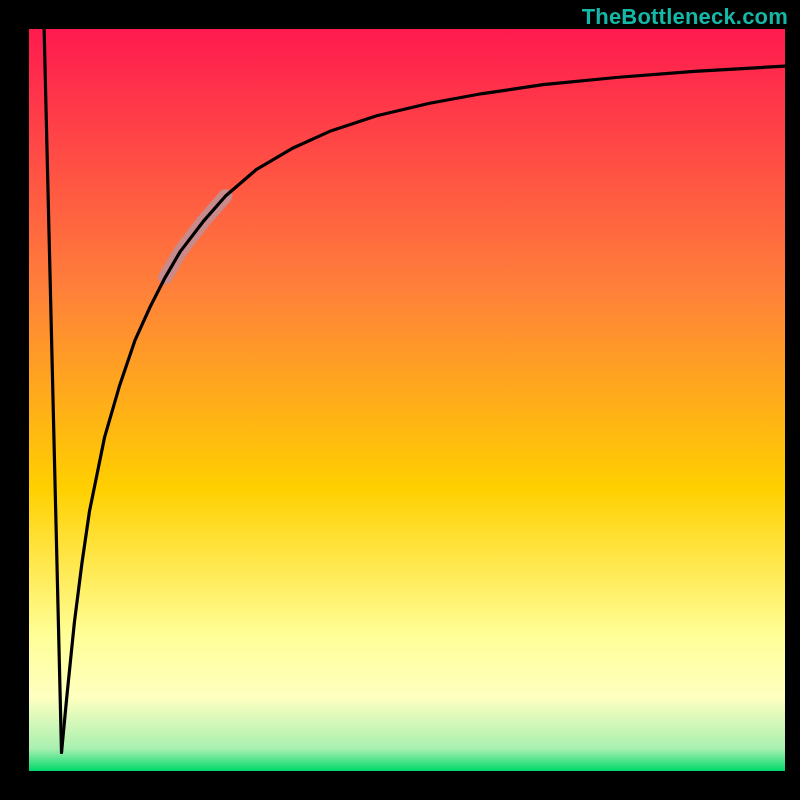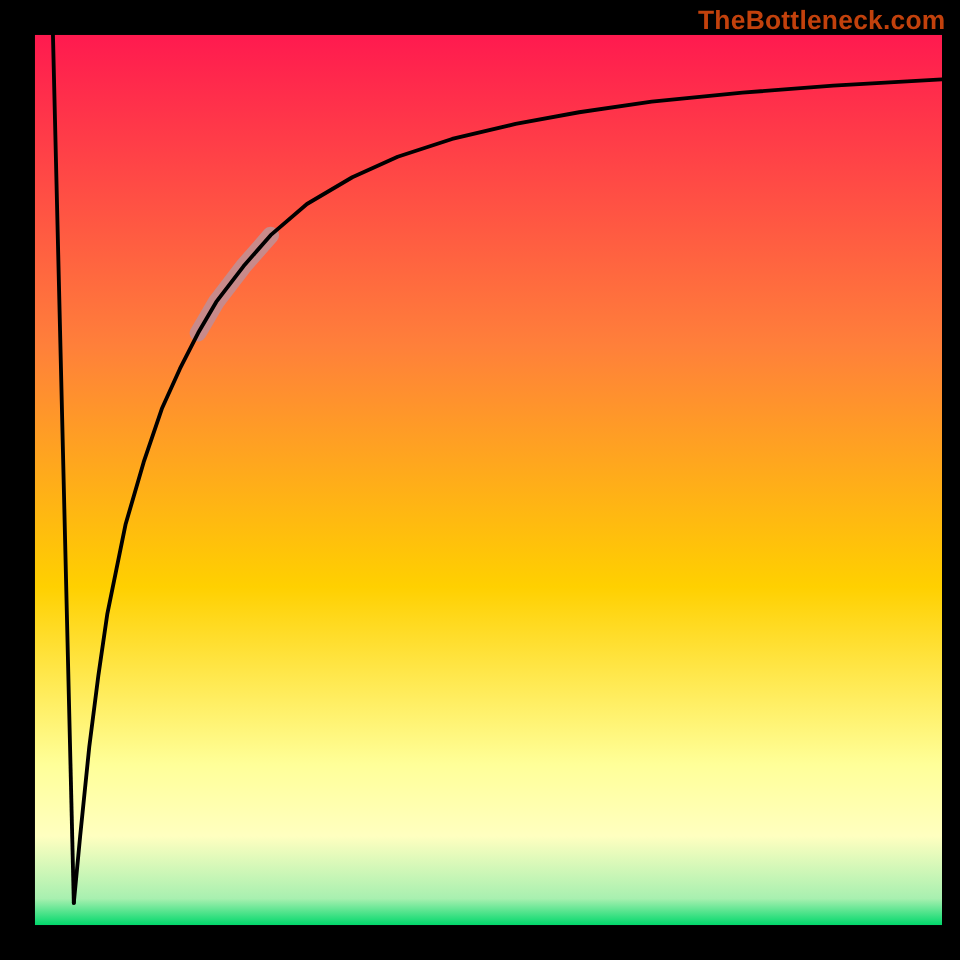--- a/index.html
+++ b/index.html
@@ -15,21 +15,21 @@
     width: 800px;
     height: 800px;
   }
   .watermark {
     position: absolute;
     top: 4px;
     right: 12px;
     font-family: Arial, Helvetica, sans-serif;
     font-size: 22px;
     font-weight: 600;
-    color: #c2410c;
+    color: #14b8a6;
     letter-spacing: 0.2px;
     z-index: 3;
   }
   svg {
     position: absolute;
     top: 0;
     left: 0;
   }
 </style>
 </head>

